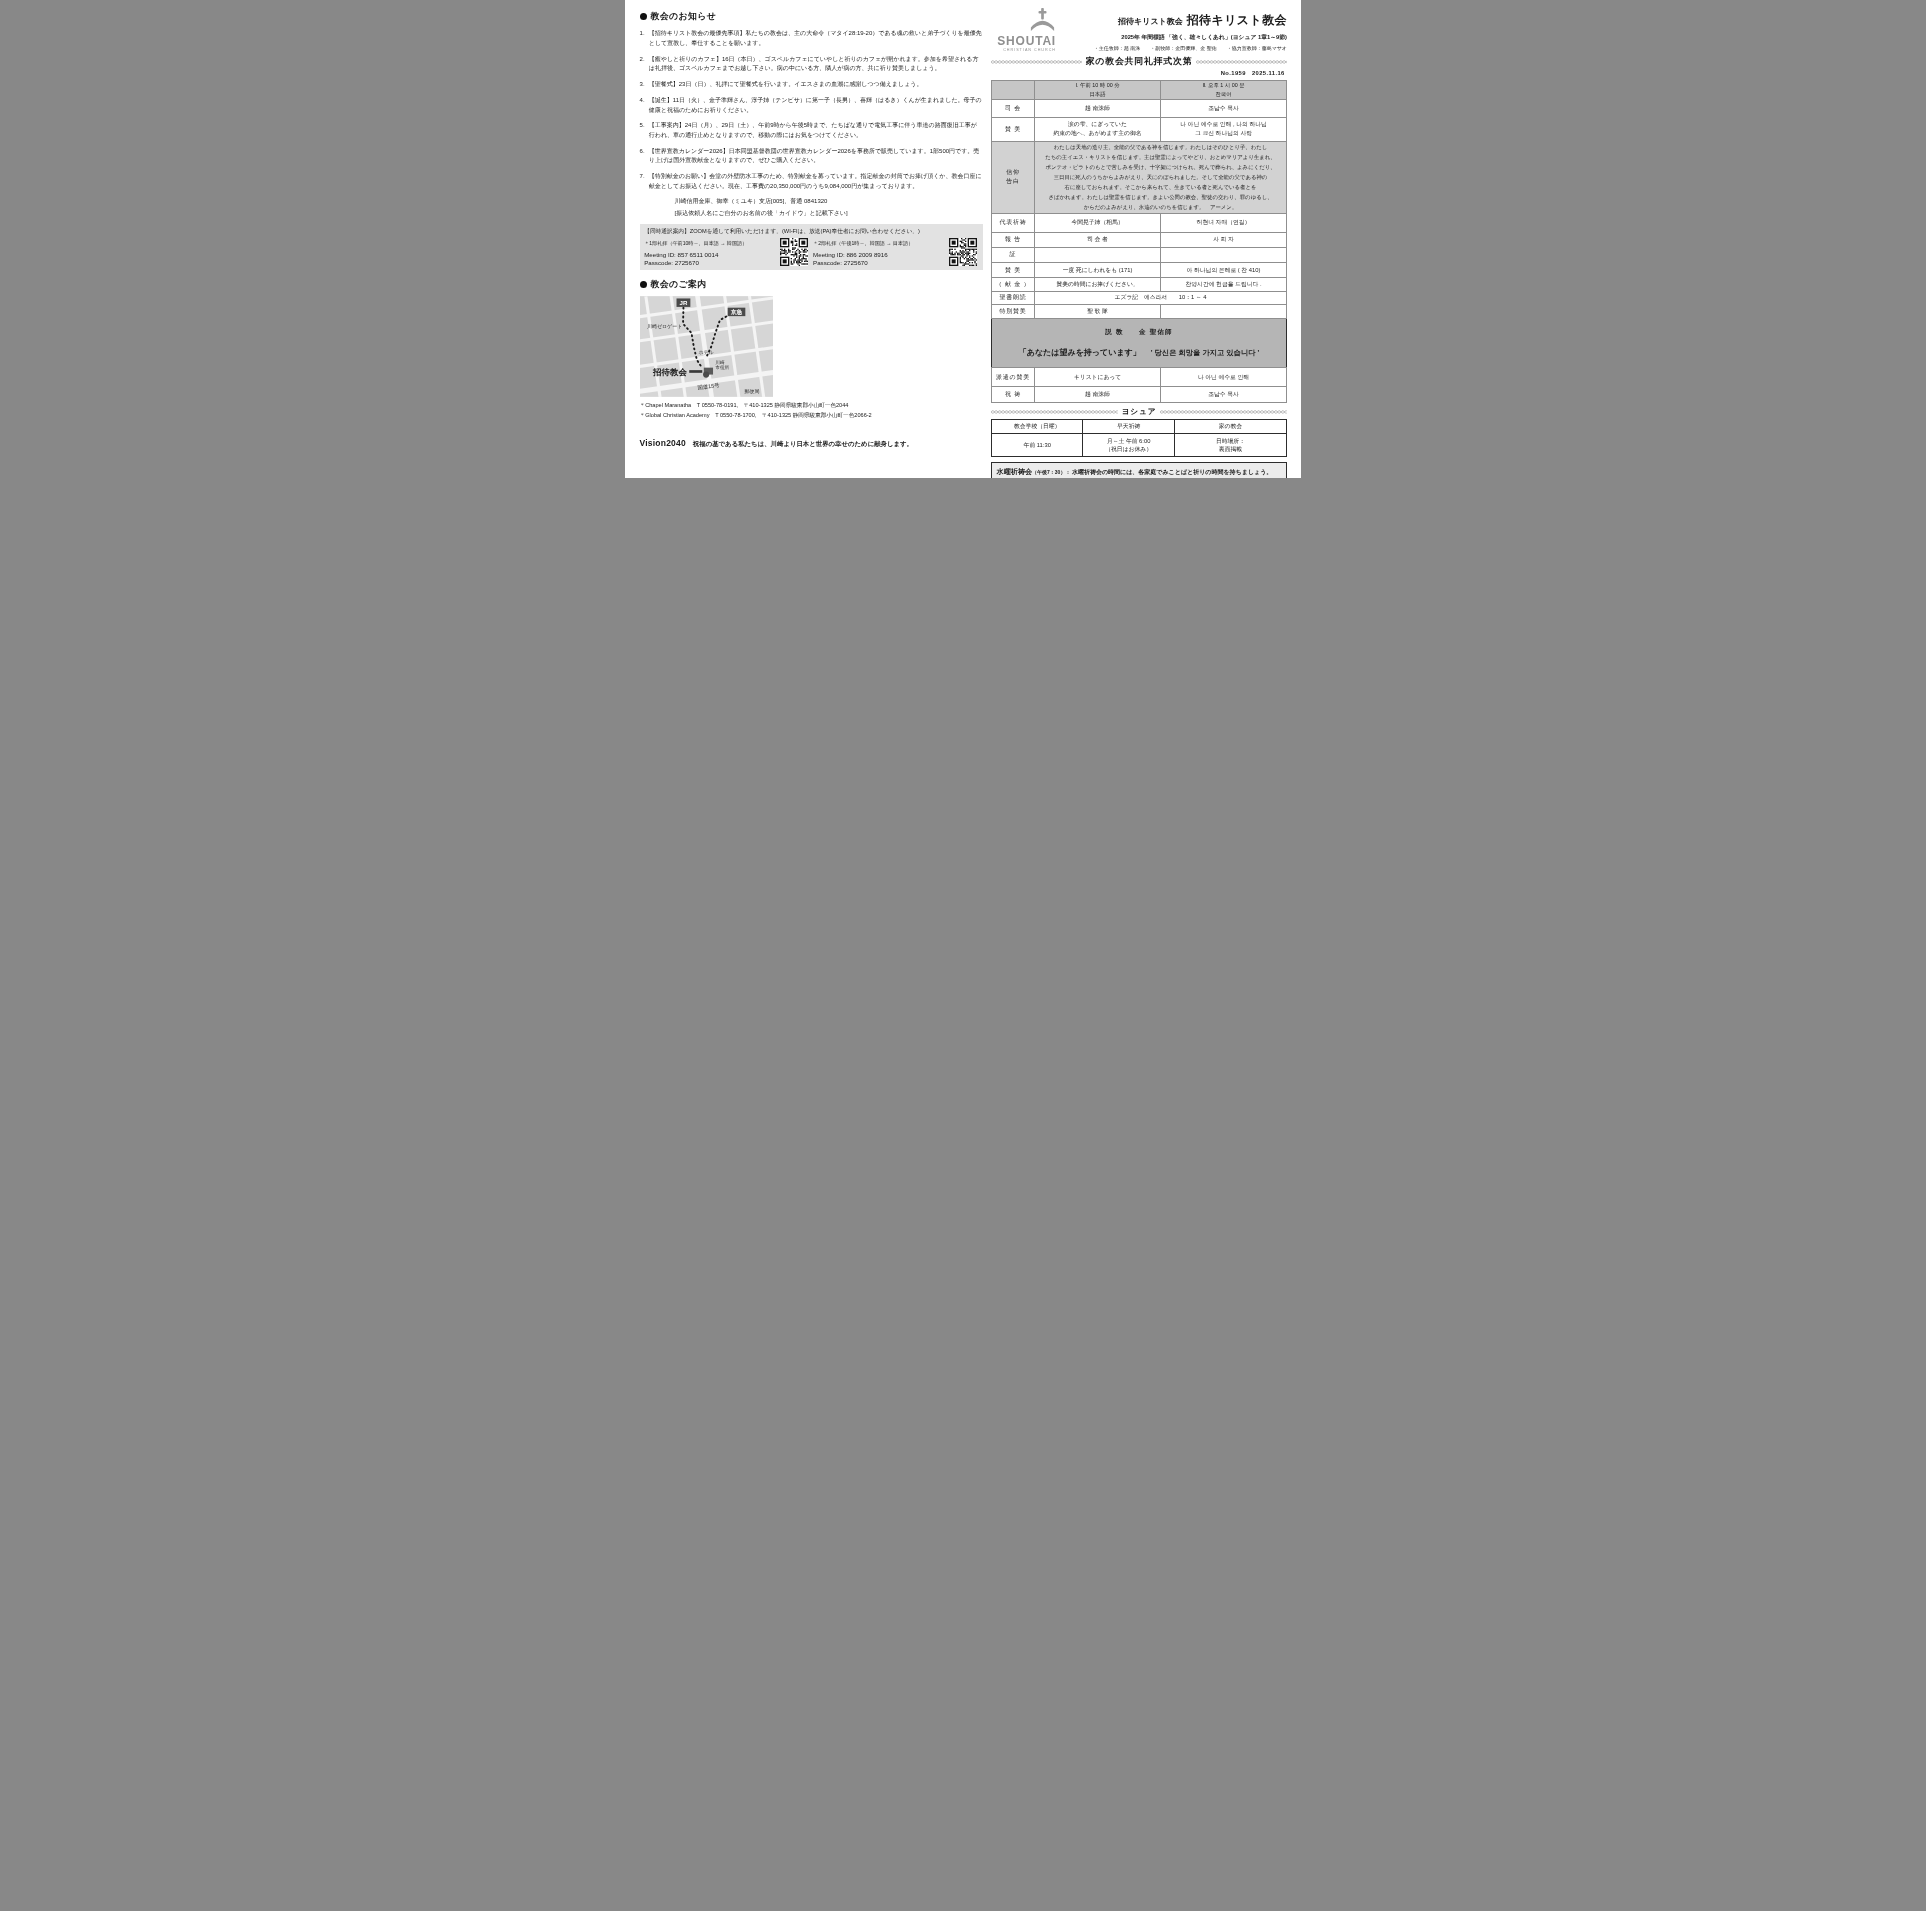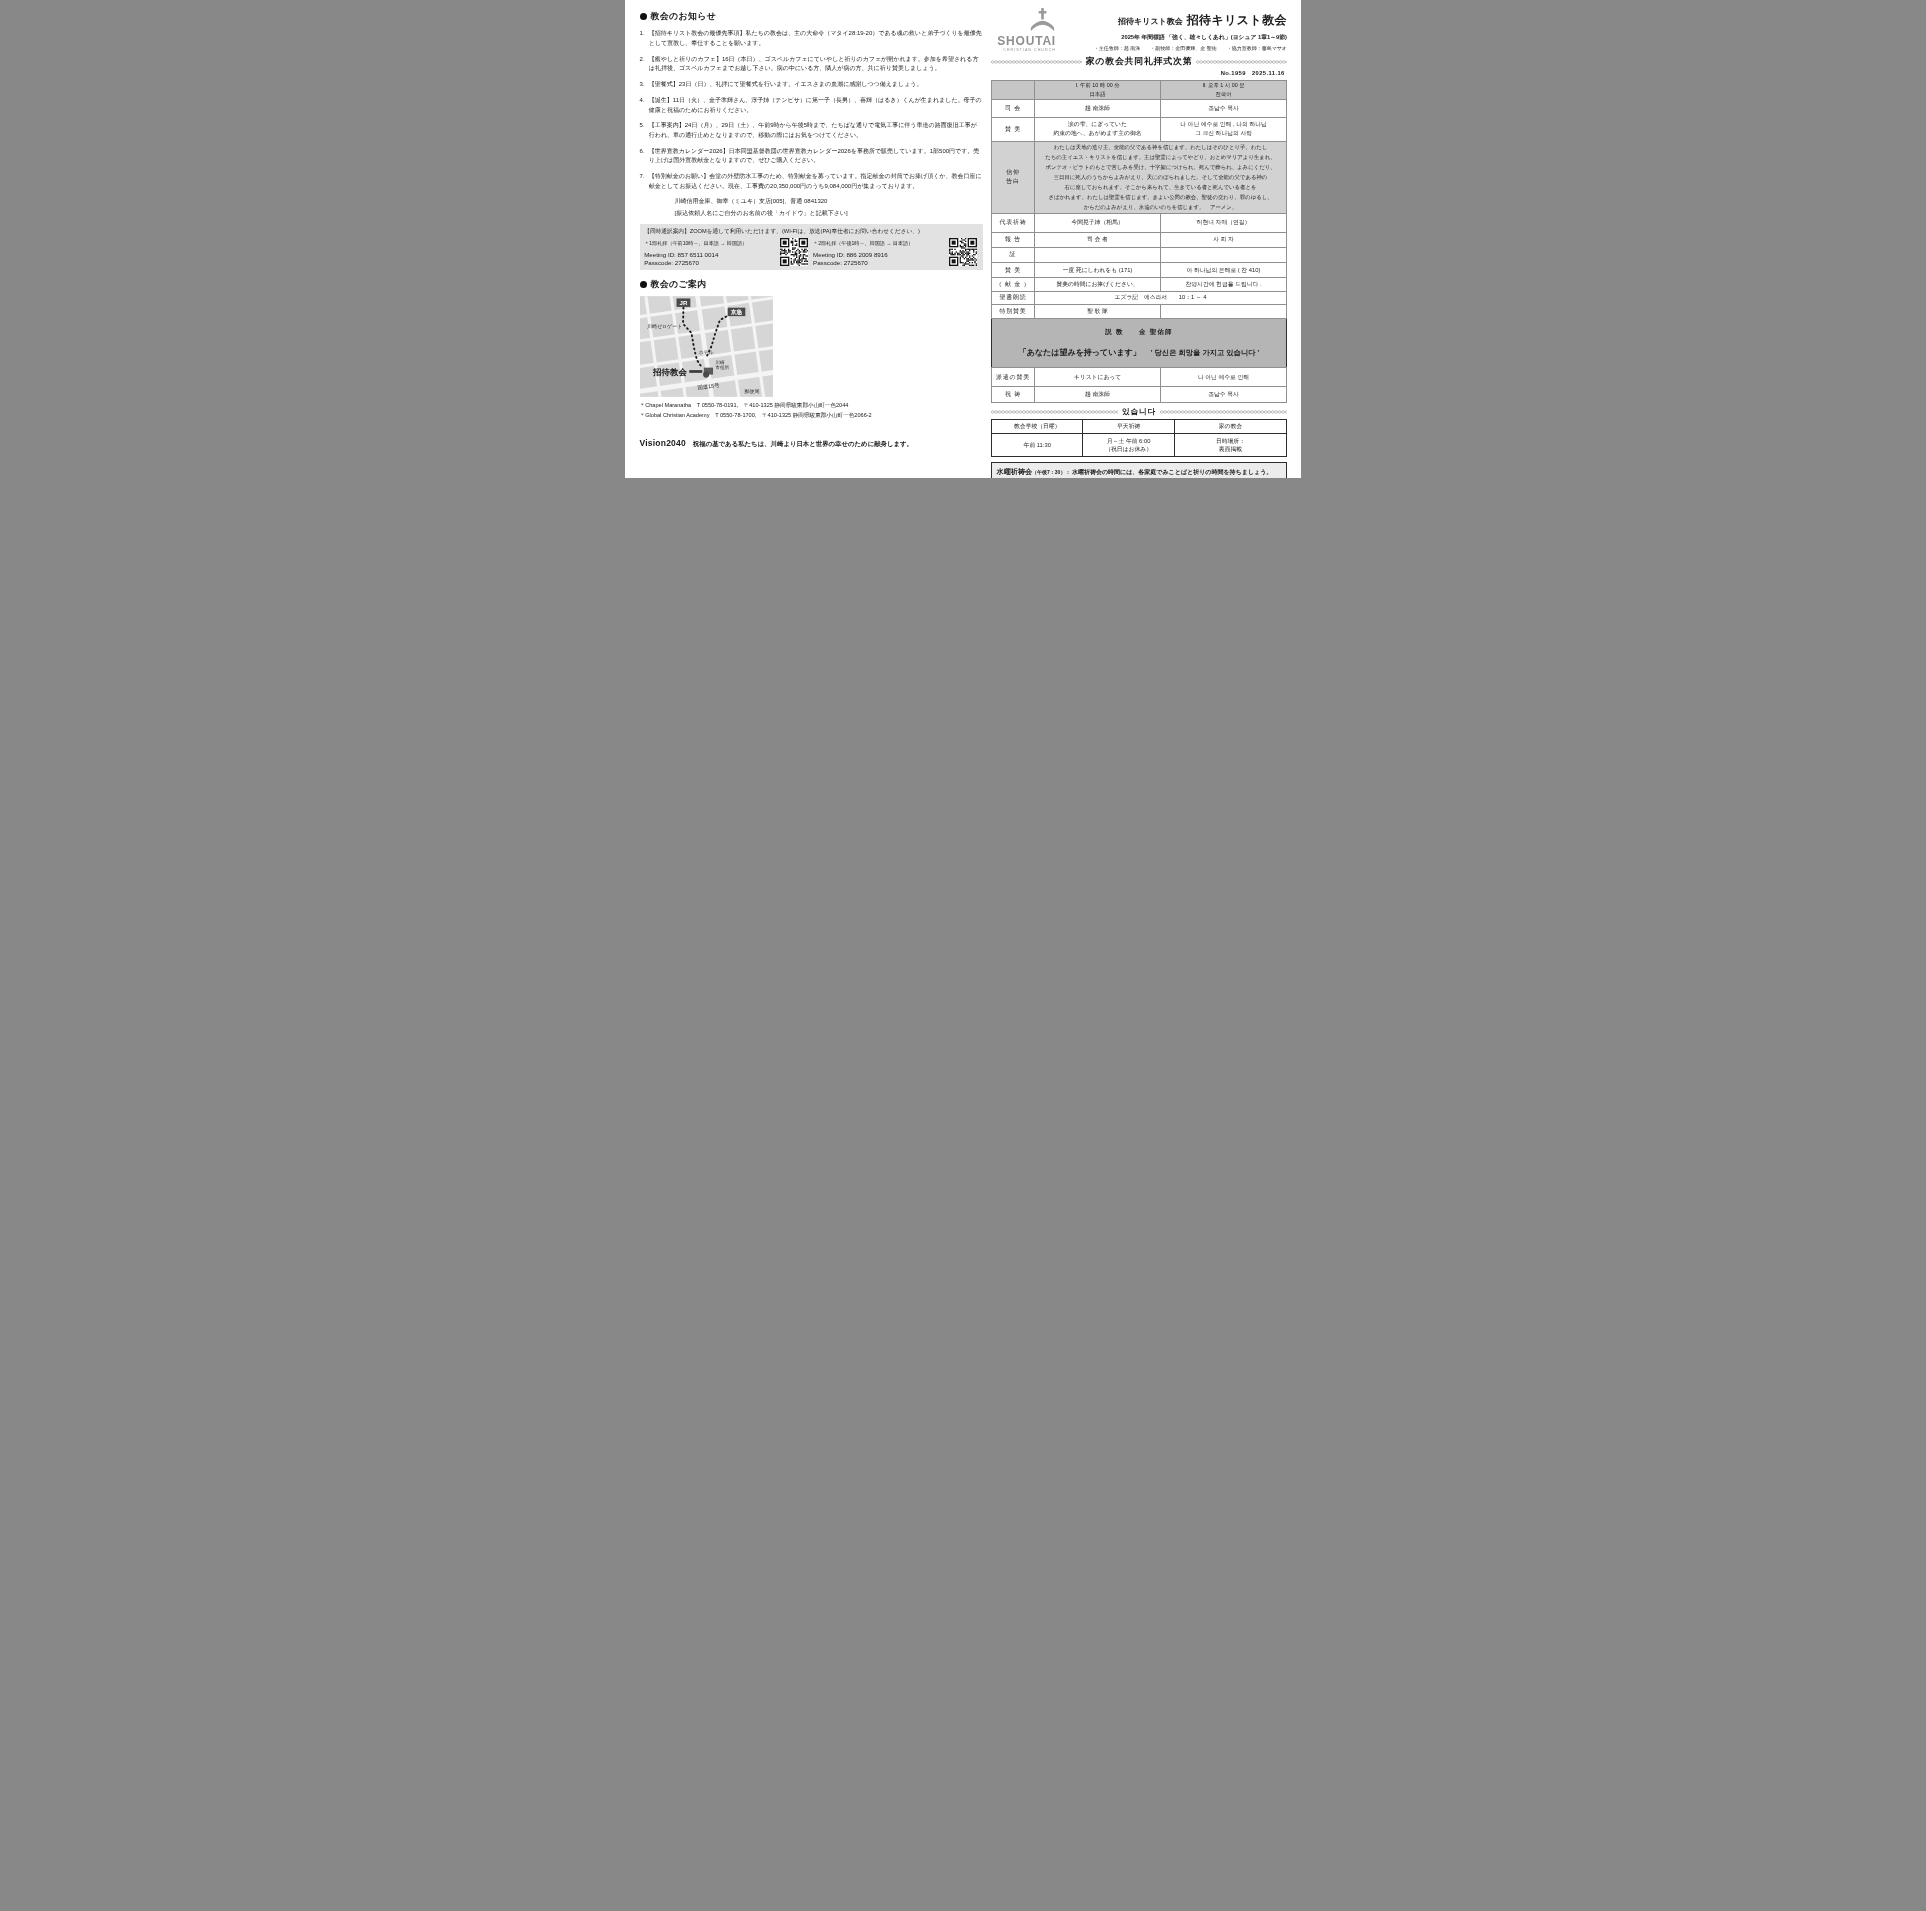--- a/index.html
+++ b/index.html
@@ -619,21 +619,21 @@
 
     <div class="deco-line" style="margin-top:3.9px">
       <svg viewBox="0 0 330 10" width="127" height="3.9">
           <defs>
             <pattern id="zz3" width="9" height="10" patternUnits="userSpaceOnUse">
               <path d="M0,5 L4.5,1 L9,5 L4.5,9 Z" fill="none" stroke="#555" stroke-width="1"></path>
             </pattern>
           </defs>
           <rect width="100%" height="10" fill="url(#zz3)"></rect>
         </svg>
-      <span class="meet-title">있습니다</span>
+      <span class="meet-title">ヨシュア</span>
       <svg viewBox="0 0 330 10" width="127" height="3.9">
           <defs>
             <pattern id="zz4" width="9" height="10" patternUnits="userSpaceOnUse">
               <path d="M0,5 L4.5,1 L9,5 L4.5,9 Z" fill="none" stroke="#555" stroke-width="1"></path>
             </pattern>
           </defs>
           <rect width="100%" height="10" fill="url(#zz4)"></rect>
         </svg>
     </div>
 

